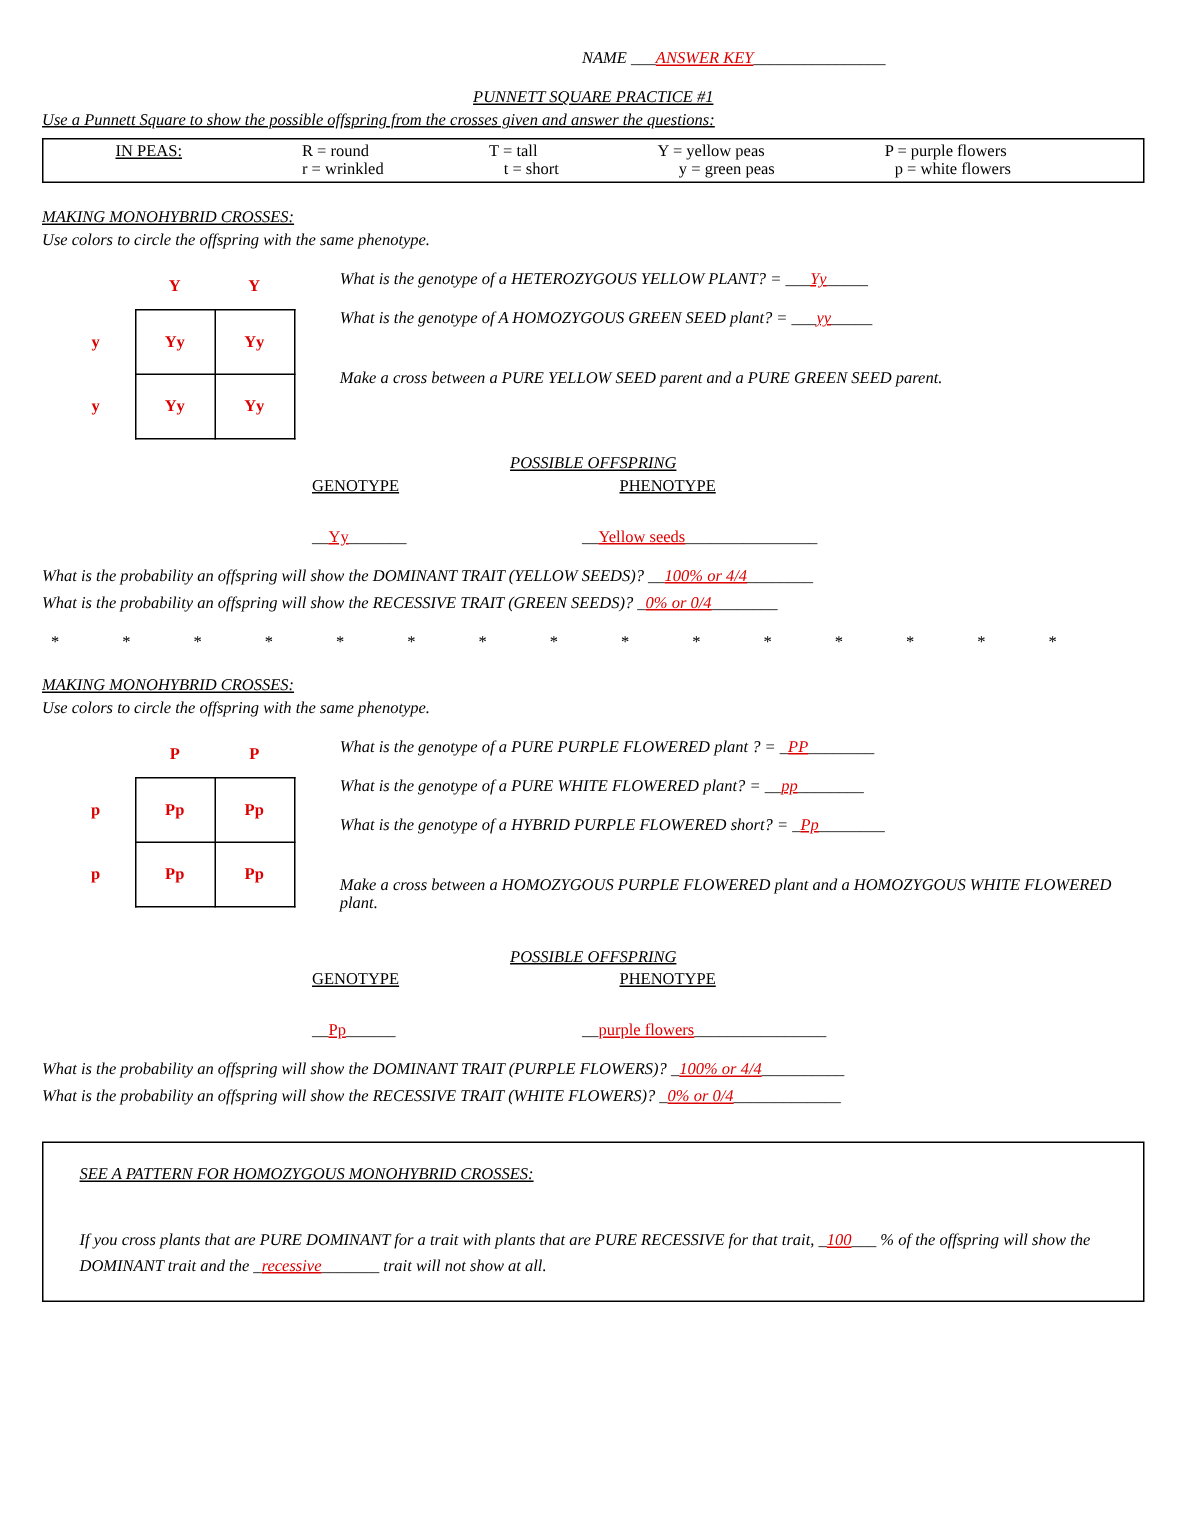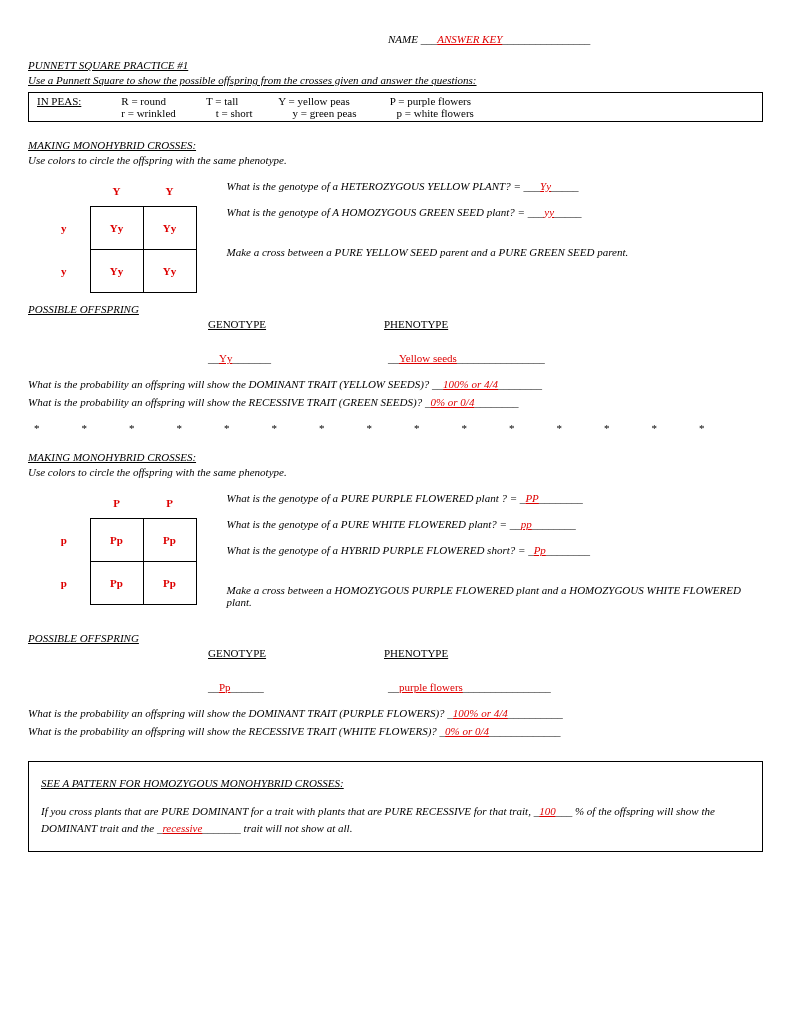--- a/index.html
+++ b/index.html
@@ -5,59 +5,59 @@
   body {
     font-family: "Times New Roman", serif;
     font-size: 11px;
     margin: 0;
     padding: 30px 28px;
     width: 791px;
     box-sizing: border-box;
     color: #000;
     background: #fff;
   }
-  .center { }
+  .center { text-align: center; }
   .u { text-decoration: underline; }
   .red { color: #d00; }
   .name-line { margin-left: 360px; margin-bottom: 14px; }
   .box {
     border: 1px solid #000;
     padding: 2px 8px;
     margin: 6px 0 12px 0;
   }
   .box-row { display: flex; }
-  .box-col { margin-right: 40px; white-space: nowrap; }
+  .box-col { margin-right: 40px; white-space: nowrap; margin-left: 40px; }
   .section-title { margin-top: 17px; }
   .sub { margin-left: 0; margin-bottom: 10px; }
   .punnett-wrap { display: flex; align-items: flex-start; margin-top: 8px; }
   .punnett {
     border-collapse: collapse;
     margin-left: 10px;
   }
   .punnett td, .punnett th {
     width: 50px;
     height: 40px;
     text-align: center;
     font-weight: bold;
     font-size: 11px;
   }
   .punnett .head { border: none; color: #d00; height: 28px; }
   .punnett .side { border: none; color: #d00; width: 28px; }
   .punnett .cell { border: 1px solid #000; color: #d00; }
   .q-col { margin-left: 30px; flex: 1; }
   .q-col p { margin: 4px 0 14px 0; }
   .possible-hdr { display: flex; margin-left: 180px; }
-  .possible-hdr div { width: 176px; }
+  .possible-hdr div { width: 205px; }
   .possible-val { display: flex; margin-left: 180px; margin-top: 22px; margin-bottom: 14px; }
   .possible-val div { width: 180px; }
   .prob { margin: 6px 0; }
   .stars { letter-spacing: 42px; margin: 14px 0 14px 6px; }
   .pattern-box {
     border: 1px solid #000;
-    padding: 10px 12px;
+    padding: 10px 24px;
     margin-top: 24px;
     line-height: 1.6;
   }
   p { margin: 3px 0; font-style: italic; }
 </style>
 </head>
 <body>
 
 <p class="name-line">
   <span>NAME ___</span><span class="red u">ANSWER KEY</span><span>________________</span>
@@ -173,16 +173,16 @@
 <div class="possible-val">
   <div>__<span class="red u">Pp</span>______</div>
   <div>__<span class="red u">purple flowers</span>________________</div>
 </div>
 
 <p class="prob"><span>What is the probability an offspring will show the DOMINANT TRAIT (PURPLE FLOWERS)? _</span><span class="red u">100% or 4/4</span><span>__________</span></p>
 <p class="prob"><span>What is the probability an offspring will show the RECESSIVE TRAIT (WHITE FLOWERS)?  _</span><span class="red u">0% or 0/4</span><span>_____________</span></p>
 
 <div class="pattern-box">
   <p><span class="u">SEE A PATTERN FOR HOMOZYGOUS MONOHYBRID CROSSES:</span></p>
-  <p style="margin-top:10px;">
+  <p style="margin-top:26px;">
     <span>If you cross plants that are PURE DOMINANT for a trait with plants that are PURE RECESSIVE for that trait, _</span><span class="red u">100</span><span>___  %  of the offspring will show the DOMINANT trait and the _</span><span class="red u">recessive</span><span>_______ trait will not show at all.</span>
   </p>
 </div>
 
 </body></html>

